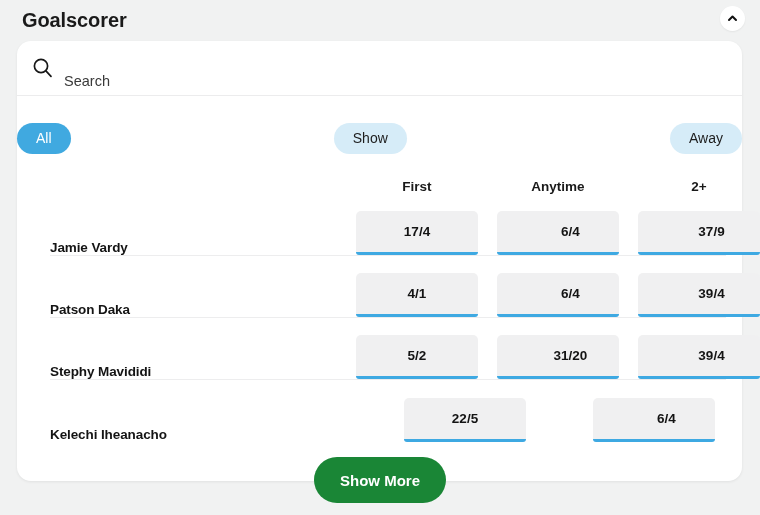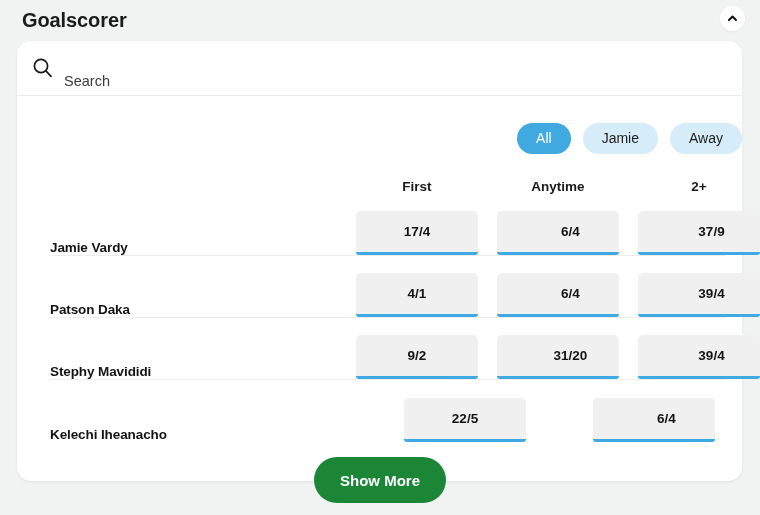--- a/index.html
+++ b/index.html
@@ -84,21 +84,21 @@
     color: #0369a1;
     width: 560px;
     padding: 0;
     margin-top: 26px;
   }
   .search-input::placeholder { color: #3a3a3a; opacity: 1; }
 
   
   .filters {
     display: flex;
-    justify-content: flex-end;
+    justify-content: space-between;
     gap: 12px;
     padding-top: 27px;
     padding-bottom: 6px;
   }
   .pill {
     border: none;
     border-radius: 16px;
     height: 31px;
     padding: 0 19px;
     font-family: "Liberation Sans", sans-serif;
@@ -207,21 +207,21 @@
         <svg width="26" height="26" viewBox="0 0 26 26">
           <circle cx="11" cy="11" r="6.6" fill="none" stroke="#171717" stroke-width="1.7"></circle>
           <line x1="15.9" y1="15.9" x2="21" y2="21.3" stroke="#171717" stroke-width="1.7" stroke-linecap="round"></line>
         </svg>
       </span>
       <input class="search-input" type="text" placeholder="Search" style="">
     </div>
 
     <div class="filters">
       <button class="pill active">All</button>
-      <button class="pill">Jamie</button>
+      <button class="pill">Show</button>
       <button class="pill">Away</button>
     </div>
 
     <div class="table">
 
       <div class="col-head-row">
         <div class="col-head-spacer"></div>
         <div class="col-head">First</div>
         <div class="col-head">Anytime</div>
         <div class="col-head">2+</div>
@@ -238,21 +238,21 @@
 
         <div class="player-row">
           <div class="player-name">Patson Daka</div>
           <button class="odds-btn">4/1</button>
           <button class="odds-btn">6/4</button>
           <button class="odds-btn">39/4</button>
         </div>
 
         <div class="player-row">
           <div class="player-name">Stephy Mavididi</div>
-          <button class="odds-btn">9/2</button>
+          <button class="odds-btn">5/2</button>
           <button class="odds-btn">31/20</button>
           <button class="odds-btn">39/4</button>
         </div>
 
         <div class="player-row">
           <div class="player-name">Kelechi Iheanacho</div>
           <button class="odds-btn">22/5</button>
           <button class="odds-btn">6/4</button>
           <button class="odds-btn">21/2</button>
         </div>

